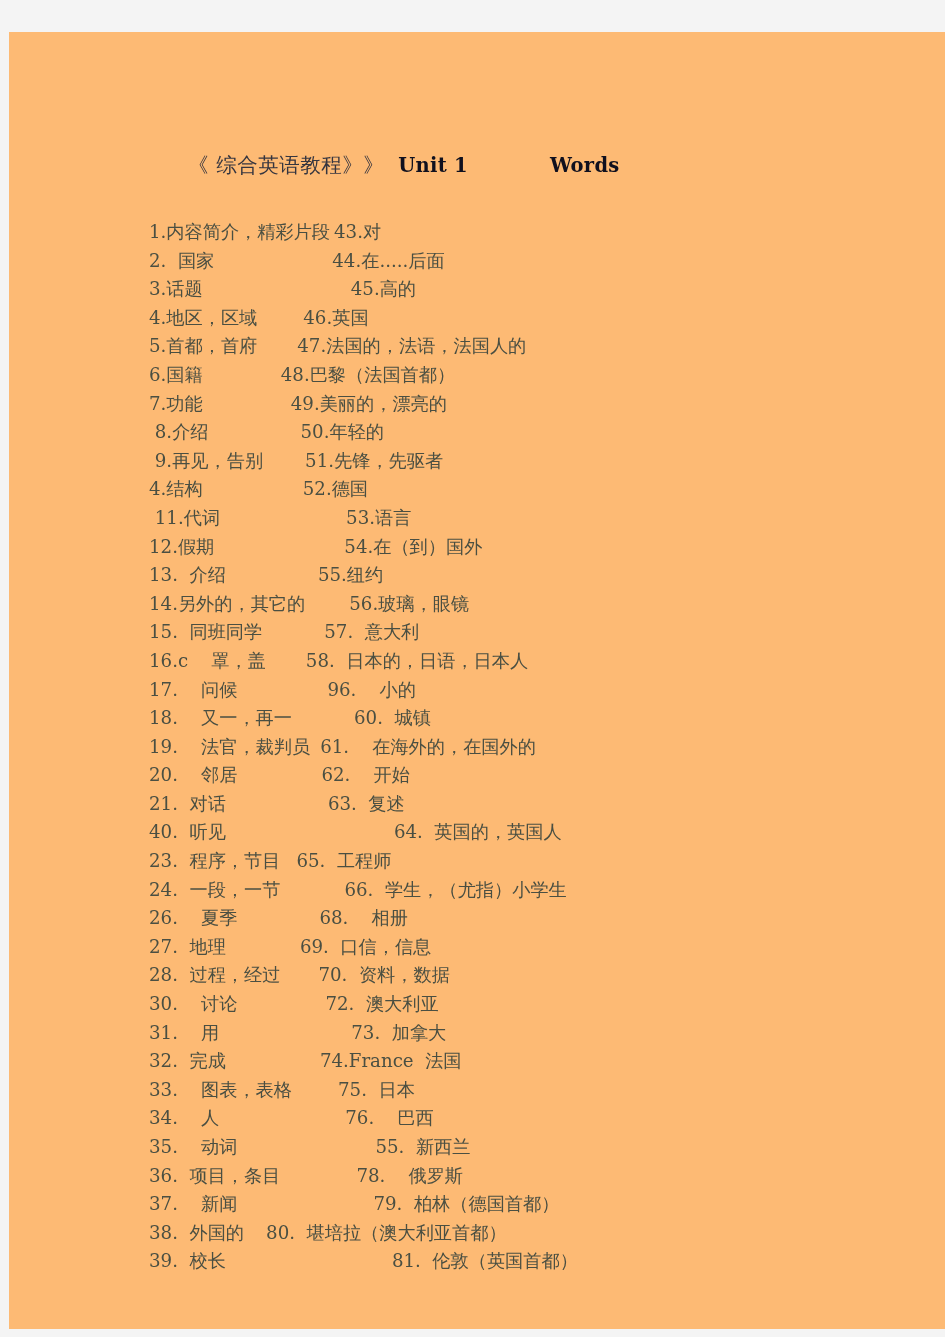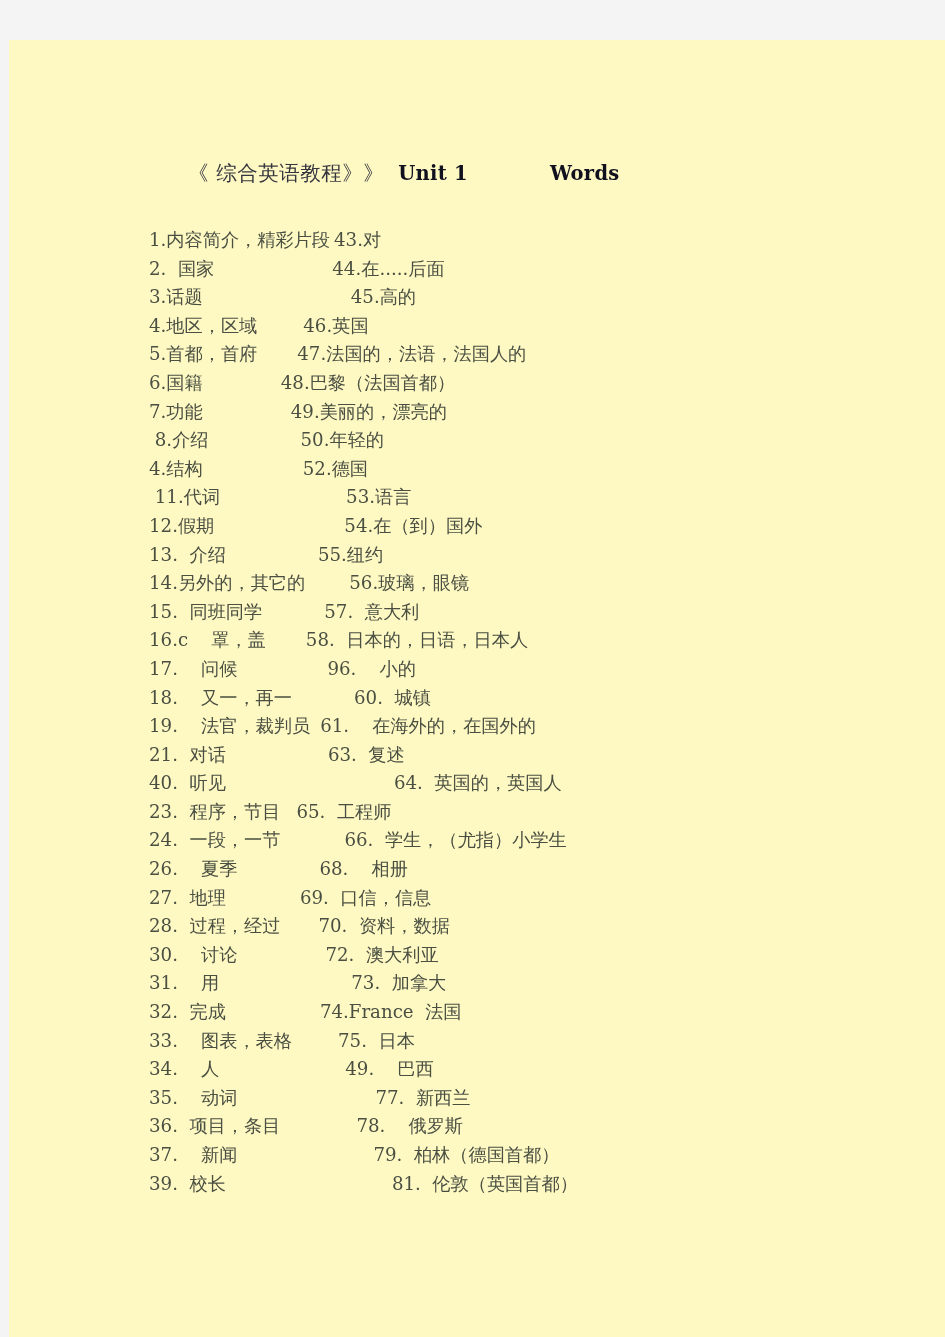--- a/index.html
+++ b/index.html
@@ -12,24 +12,24 @@
     height: 1337px;
     background: #f4f4f4;
     font-family: "DejaVu Serif", "Liberation Serif", serif;
     overflow: hidden;
   }
 
   
   .page-sheet {
     position: absolute;
     left: 9px;
-    top: 40px;
+    top: 32px;
     width: 936px;
     height: 1297px;
-    background: #fef9c3;
+    background: #fdba74;
   }
 
   .doc-body {
     position: absolute;
     left: 140px;
     top: 88px;
     width: 700px;
   }
 
   
@@ -85,42 +85,45 @@
 
     <div class="entry-list" id="entry-list">
         <div class="entry-line"><span class="entry-left">1.内容简介，精彩片段</span><span class="entry-gap" style="width: 4px;"></span><span class="entry-right">43.对</span></div>
         <div class="entry-line"><span class="entry-left">2.  国家</span><span class="entry-gap" style="width: 118px;"></span><span class="entry-right">44.在.....后面</span></div>
         <div class="entry-line"><span class="entry-left">3.话题</span><span class="entry-gap" style="width: 148px;"></span><span class="entry-right">45.高的</span></div>
         <div class="entry-line"><span class="entry-left">4.地区，区域</span><span class="entry-gap" style="width: 46px;"></span><span class="entry-right">46.英国</span></div>
         <div class="entry-line"><span class="entry-left">5.首都，首府</span><span class="entry-gap" style="width: 40px;"></span><span class="entry-right">47.法国的，法语，法国人的</span></div>
         <div class="entry-line"><span class="entry-left">6.国籍</span><span class="entry-gap" style="width: 78px;"></span><span class="entry-right">48.巴黎（法国首都）</span></div>
         <div class="entry-line"><span class="entry-left">7.功能</span><span class="entry-gap" style="width: 88px;"></span><span class="entry-right">49.美丽的，漂亮的</span></div>
         <div class="entry-line"><span class="entry-left"> 8.介绍</span><span class="entry-gap" style="width: 92px;"></span><span class="entry-right">50.年轻的</span></div>
+        <div class="entry-line"><span class="entry-left"> 9.再见，告别</span><span class="entry-gap" style="width: 42px;"></span><span class="entry-right">51.先锋，先驱者</span></div>
         <div class="entry-line"><span class="entry-left">4.结构</span><span class="entry-gap" style="width: 100px;"></span><span class="entry-right">52.德国</span></div>
         <div class="entry-line"><span class="entry-left"> 11.代词</span><span class="entry-gap" style="width: 126px;"></span><span class="entry-right">53.语言</span></div>
         <div class="entry-line"><span class="entry-left">12.假期</span><span class="entry-gap" style="width: 130px;"></span><span class="entry-right">54.在（到）国外</span></div>
         <div class="entry-line"><span class="entry-left">13.  介绍</span><span class="entry-gap" style="width: 92px;"></span><span class="entry-right">55.纽约</span></div>
         <div class="entry-line"><span class="entry-left">14.另外的，其它的</span><span class="entry-gap" style="width: 44px;"></span><span class="entry-right">56.玻璃，眼镜</span></div>
         <div class="entry-line"><span class="entry-left">15.  同班同学</span><span class="entry-gap" style="width: 62px;"></span><span class="entry-right">57.  意大利</span></div>
         <div class="entry-line"><span class="entry-left">16.c    罩，盖</span><span class="entry-gap" style="width: 40px;"></span><span class="entry-right">58.  日本的，日语，日本人</span></div>
         <div class="entry-line"><span class="entry-left">17.    问候</span><span class="entry-gap" style="width: 90px;"></span><span class="entry-right">96.    小的</span></div>
         <div class="entry-line"><span class="entry-left">18.    又一，再一</span><span class="entry-gap" style="width: 62px;"></span><span class="entry-right">60.  城镇</span></div>
         <div class="entry-line"><span class="entry-left">19.    法官，裁判员</span><span class="entry-gap" style="width: 10px;"></span><span class="entry-right">61.    在海外的，在国外的</span></div>
+        <div class="entry-line"><span class="entry-left">20.    邻居</span><span class="entry-gap" style="width: 84px;"></span><span class="entry-right">62.    开始</span></div>
         <div class="entry-line"><span class="entry-left">21.  对话</span><span class="entry-gap" style="width: 102px;"></span><span class="entry-right">63.  复述</span></div>
         <div class="entry-line"><span class="entry-left">40.  听见</span><span class="entry-gap" style="width: 168px;"></span><span class="entry-right">64.  英国的，英国人</span></div>
         <div class="entry-line"><span class="entry-left">23.  程序，节目</span><span class="entry-gap" style="width: 16px;"></span><span class="entry-right">65.  工程师</span></div>
         <div class="entry-line"><span class="entry-left">24.  一段，一节</span><span class="entry-gap" style="width: 64px;"></span><span class="entry-right">66.  学生，（尤指）小学生</span></div>
         <div class="entry-line"><span class="entry-left">26.    夏季</span><span class="entry-gap" style="width: 82px;"></span><span class="entry-right">68.    相册</span></div>
         <div class="entry-line"><span class="entry-left">27.  地理</span><span class="entry-gap" style="width: 74px;"></span><span class="entry-right">69.  口信，信息</span></div>
         <div class="entry-line"><span class="entry-left">28.  过程，经过</span><span class="entry-gap" style="width: 38px;"></span><span class="entry-right">70.  资料，数据</span></div>
         <div class="entry-line"><span class="entry-left">30.    讨论</span><span class="entry-gap" style="width: 88px;"></span><span class="entry-right">72.  澳大利亚</span></div>
         <div class="entry-line"><span class="entry-left">31.    用</span><span class="entry-gap" style="width: 132px;"></span><span class="entry-right">73.  加拿大</span></div>
         <div class="entry-line"><span class="entry-left">32.  完成</span><span class="entry-gap" style="width: 94px;"></span><span class="entry-right">74.France  法国</span></div>
         <div class="entry-line"><span class="entry-left">33.    图表，表格</span><span class="entry-gap" style="width: 46px;"></span><span class="entry-right">75.  日本</span></div>
-        <div class="entry-line"><span class="entry-left">34.    人</span><span class="entry-gap" style="width: 126px;"></span><span class="entry-right">49.    巴西</span></div>
-        <div class="entry-line"><span class="entry-left">35.    动词</span><span class="entry-gap" style="width: 138px;"></span><span class="entry-right">77.  新西兰</span></div>
+        <div class="entry-line"><span class="entry-left">34.    人</span><span class="entry-gap" style="width: 126px;"></span><span class="entry-right">76.    巴西</span></div>
+        <div class="entry-line"><span class="entry-left">35.    动词</span><span class="entry-gap" style="width: 138px;"></span><span class="entry-right">55.  新西兰</span></div>
         <div class="entry-line"><span class="entry-left">36.  项目，条目</span><span class="entry-gap" style="width: 76px;"></span><span class="entry-right">78.    俄罗斯</span></div>
         <div class="entry-line"><span class="entry-left">37.    新闻</span><span class="entry-gap" style="width: 136px;"></span><span class="entry-right">79.  柏林（德国首都）</span></div>
+        <div class="entry-line"><span class="entry-left">38.  外国的</span><span class="entry-gap" style="width: 22px;"></span><span class="entry-right">80.  堪培拉（澳大利亚首都）</span></div>
         <div class="entry-line"><span class="entry-left">39.  校长</span><span class="entry-gap" style="width: 166px;"></span><span class="entry-right">81.  伦敦（英国首都）</span></div>
       </div>
 
   </div>
 </div>
 
 </body></html>

